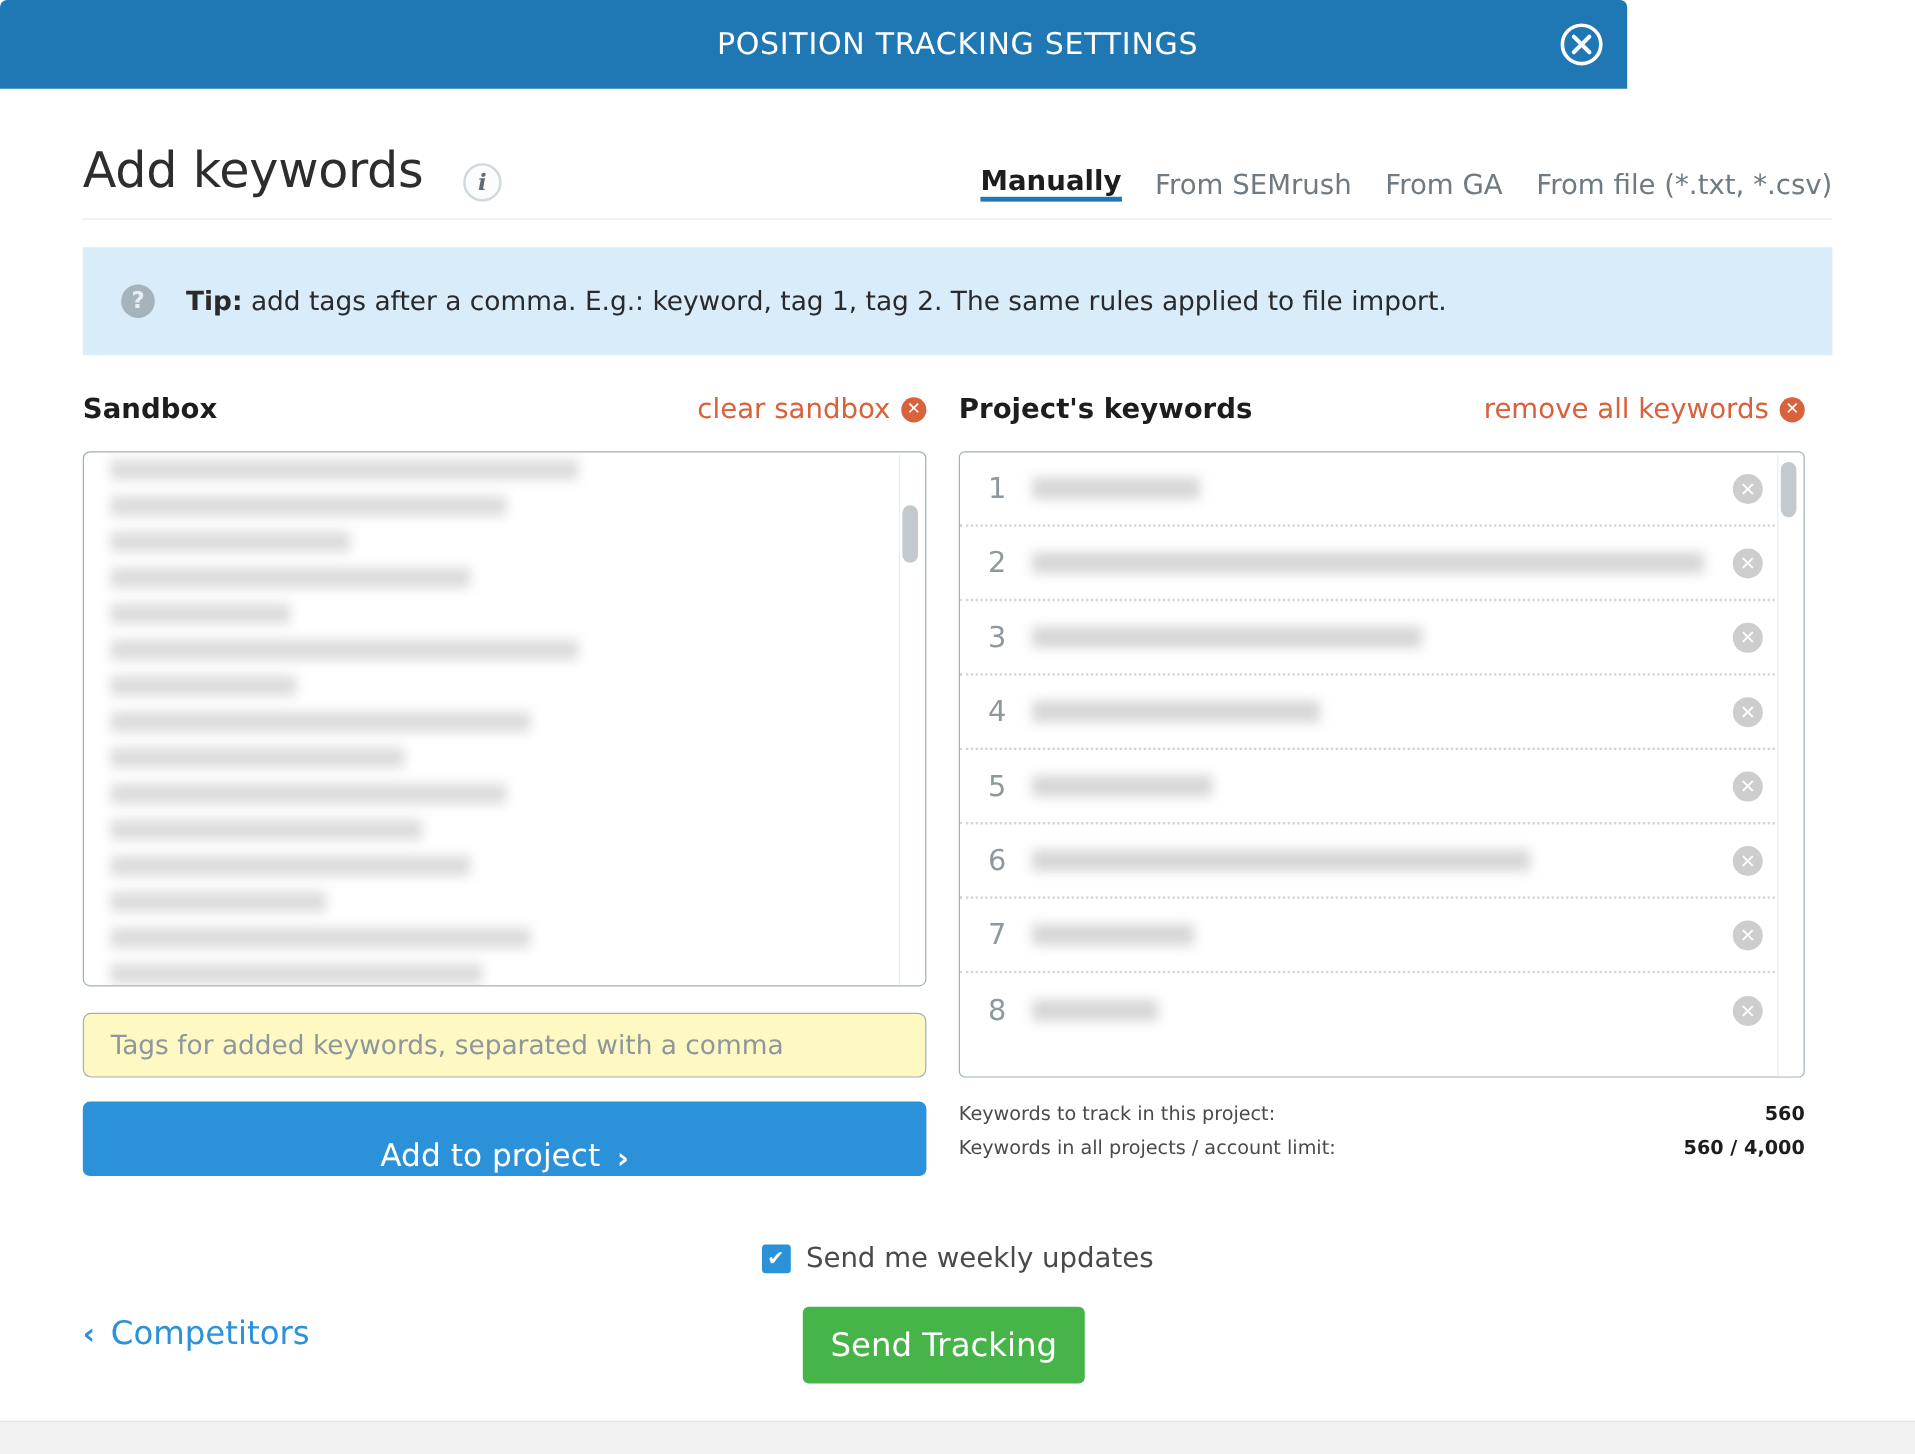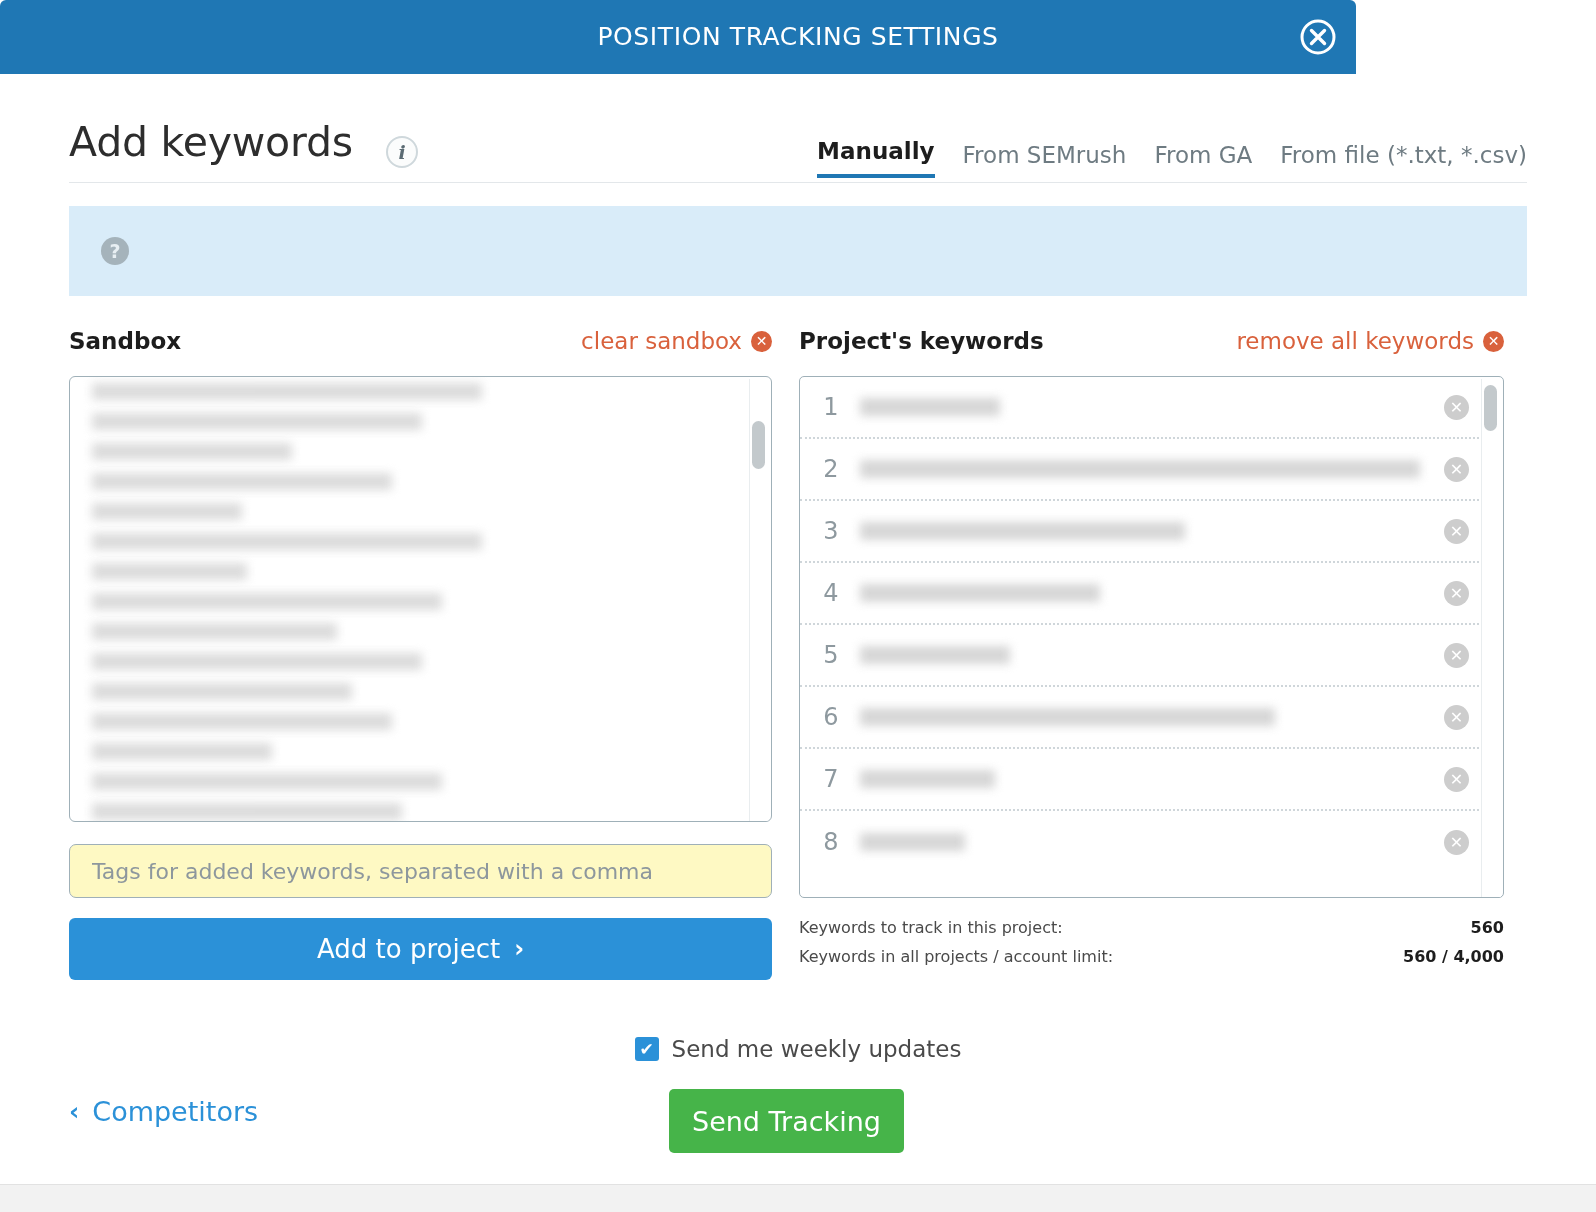--- a/index.html
+++ b/index.html
@@ -75,21 +75,20 @@
   }
 
   .tabs {
     position: absolute; right: 0; top: 20px;
     display: flex; align-items: flex-end;
     gap: 28px;
   }
   .tab {
     font-size: 23px;
     color: #6e7b82;
-    padding-bottom: 10px;
     cursor: pointer;
     white-space: nowrap;
   }
   .tab.active {
     color: #1d1d1d;
     font-weight: 700;
     border-bottom: 4px solid #1f77b4;
   }
 
   .hr {
@@ -197,21 +196,21 @@
 
   .add-btn {
     margin-top: 20px;
     width: 703px; height: 62px;
     background: #2b91d8;
     border: none; border-radius: 6px;
     color: #ffffff;
     font-size: 26px;
     font-family: "DejaVu Sans", "Liberation Sans", sans-serif;
     cursor: pointer;
-    display: flex; align-items: center; justify-content: center;
+    display: flex; align-items: flex-end; justify-content: center;
     gap: 14px;
   }
   .chev-r { font-size: 24px; font-weight: bold; }
 
   
   .kwbox {
     position: relative;
     width: 705px; height: 522px;
     border: 1px solid #9fb0b8;
     border-radius: 5px;
@@ -339,20 +338,23 @@
         <div class="tab active">Manually</div>
         <div class="tab">From SEMrush</div>
         <div class="tab">From GA</div>
         <div class="tab">From file (*.txt, *.csv)</div>
       </div>
     </div>
     <div class="hr"></div>
 
     <div class="tip">
       <div class="tip-icon">?</div>
+      <div class="tip-text">
+        <b>Tip:</b><span> add tags after a comma. E.g.: keyword, tag 1, tag 2. The same rules applied to file import.</span>
+      </div>
     </div>
 
     <div class="col-left">
       <div class="col-head">
         <div class="col-title">Sandbox</div>
         <div class="col-action">
           <span>clear sandbox</span>
           <span class="x-circle">✕</span>
         </div>
       </div>

